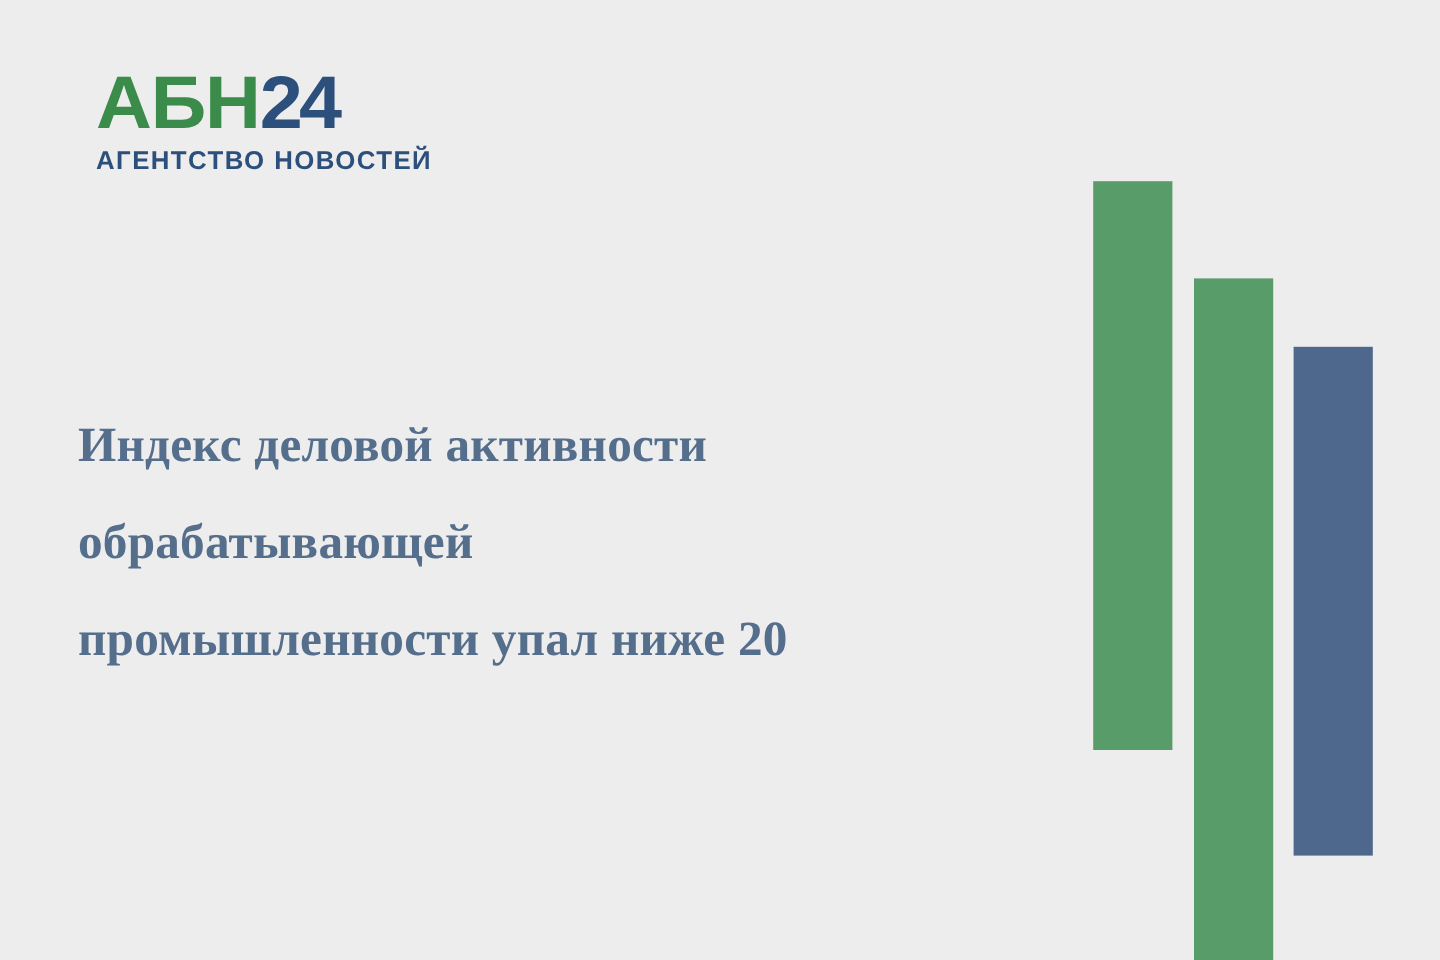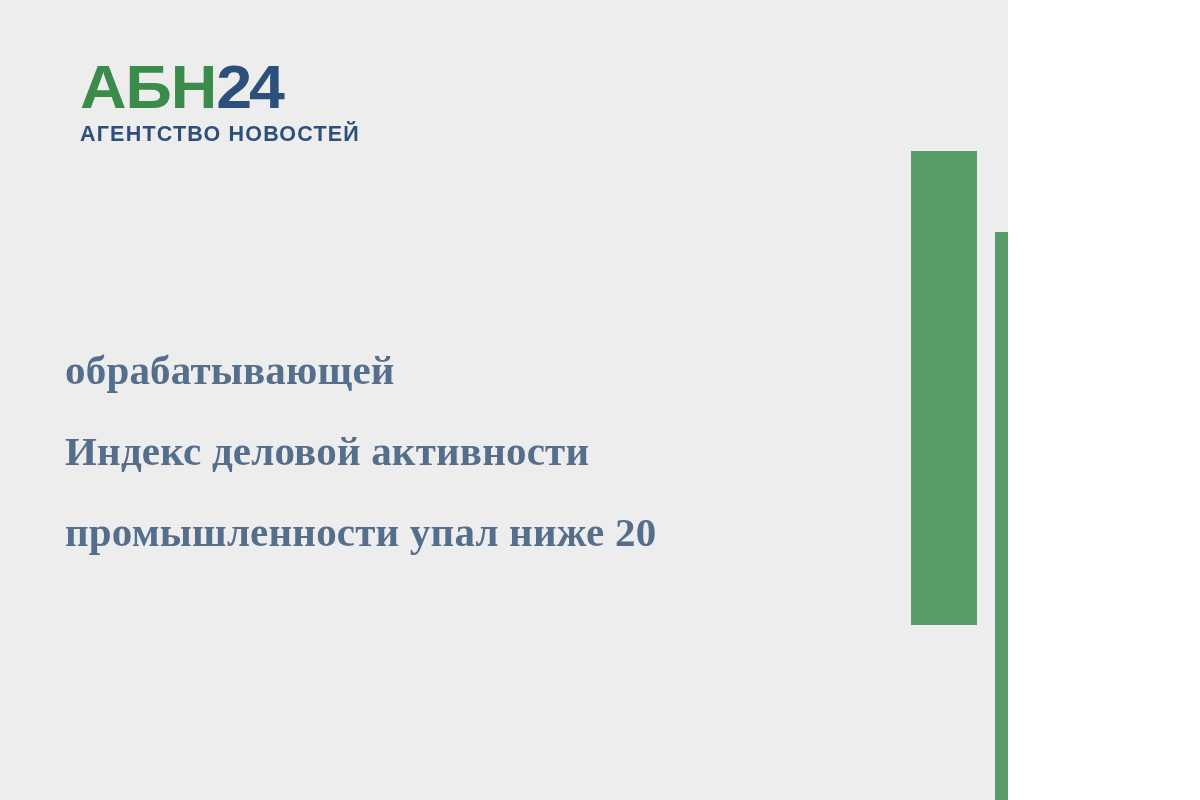--- a/index.html
+++ b/index.html
@@ -9,21 +9,21 @@
   }
   body {
     width: 1200px;
     height: 800px;
     overflow: hidden;
     font-family: "Liberation Sans", sans-serif;
   }
 
   #card {
     position: relative;
-    width: 1008px;
+    width: 1200px;
     height: 800px;
     background: #ededee;
     overflow: hidden;
   }
 
   
   #bars {
     position: absolute;
     left: 0;
     top: 0;
@@ -98,18 +98,18 @@
       <div class="bar" style="left: 995px; top: 232px; width: 66px; height: 568px; background: rgb(88, 156, 106);"></div>
       <div class="bar" style="left: 1078px; top: 289px; width: 66px; height: 424px; background: rgb(78, 103, 140);"></div>
     </div>
 
   <div id="logo">
     <div id="logo-wordmark"><span id="logo-abn">АБН</span><span id="logo-24">24</span></div>
     <div id="logo-tagline">АГЕНТСТВО НОВОСТЕЙ</div>
   </div>
 
   <div id="headline">
+      <div class="headline-line" style="color: rgb(84, 110, 140);">Индекс деловой активности</div>
       <div class="headline-line" style="color: rgb(84, 110, 140);">обрабатывающей</div>
-      <div class="headline-line" style="color: rgb(84, 110, 140);">Индекс деловой активности</div>
       <div class="headline-line" style="color: rgb(84, 110, 140);">промышленности упал ниже 20</div>
     </div>
 
 </div>
 
 </body></html>

